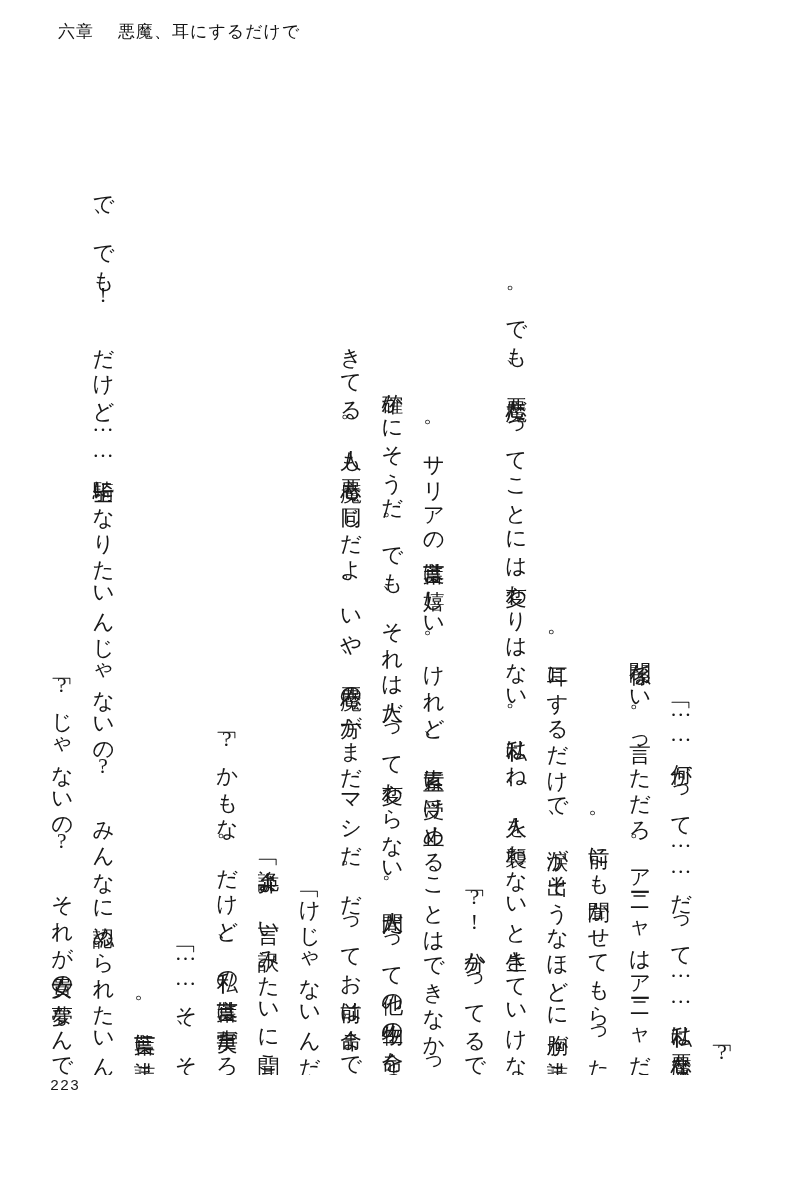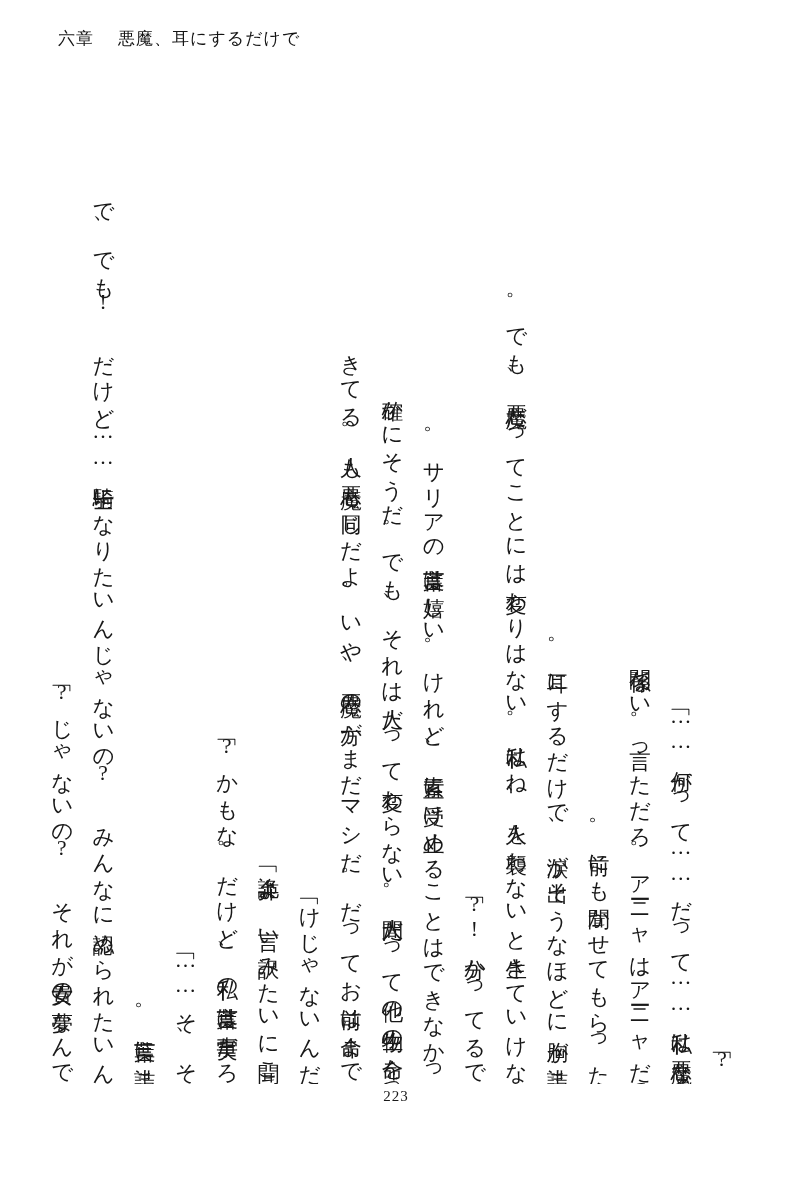--- a/index.html
+++ b/index.html
@@ -15,21 +15,21 @@
     color: #1a1a1a;
     overflow: hidden;
   }
 
   .page {
     position: absolute;
     inset: 0;
     width: 792px;
     height: 1136px;
     box-sizing: border-box;
-    padding: 27px 50px 20px 50px;
+    padding: 20px 50px 20px 50px;
     display: flex;
     flex-direction: column;
   }
 
   
   .running-head {
     display: flex;
     align-items: baseline;
     gap: 24px;
     font-size: 17px;
@@ -76,27 +76,27 @@
     margin: 0;
     padding: 0;
     text-indent: 0;
   }
   .vtext p.indent {
     text-indent: 1em;
   }
 
   
   .folio {
-    text-align: center;
     font-size: 15px;
     letter-spacing: 1px;
     color: #1a1a1a;
     height: 24px;
     line-height: 24px;
-    margin-bottom: 8px;
+    margin-bottom: 17px;
+    font-family: Liberation Mono, monospace;
   }
 </style>
 </head>
 <body>
 
 <div class="page">
 
   <div class="running-head">
     <span class="chap-num">六章</span>
     <span class="chap-title">悪魔、耳にするだけで</span>

